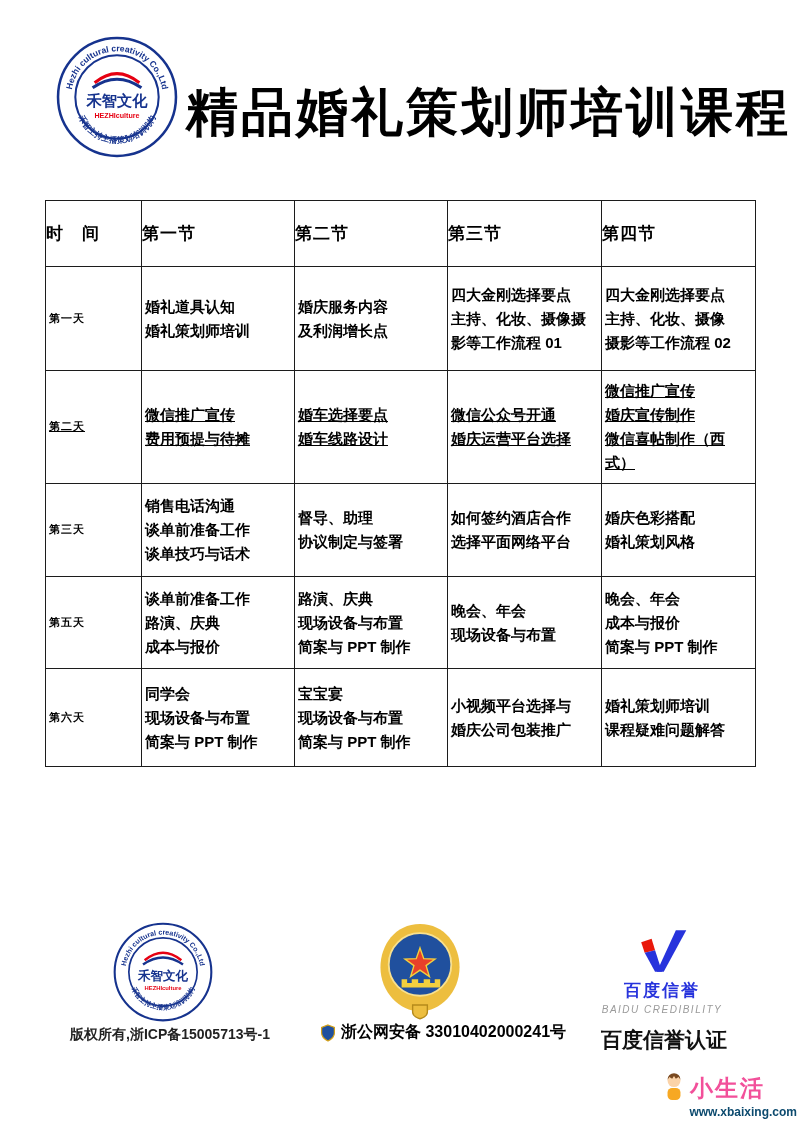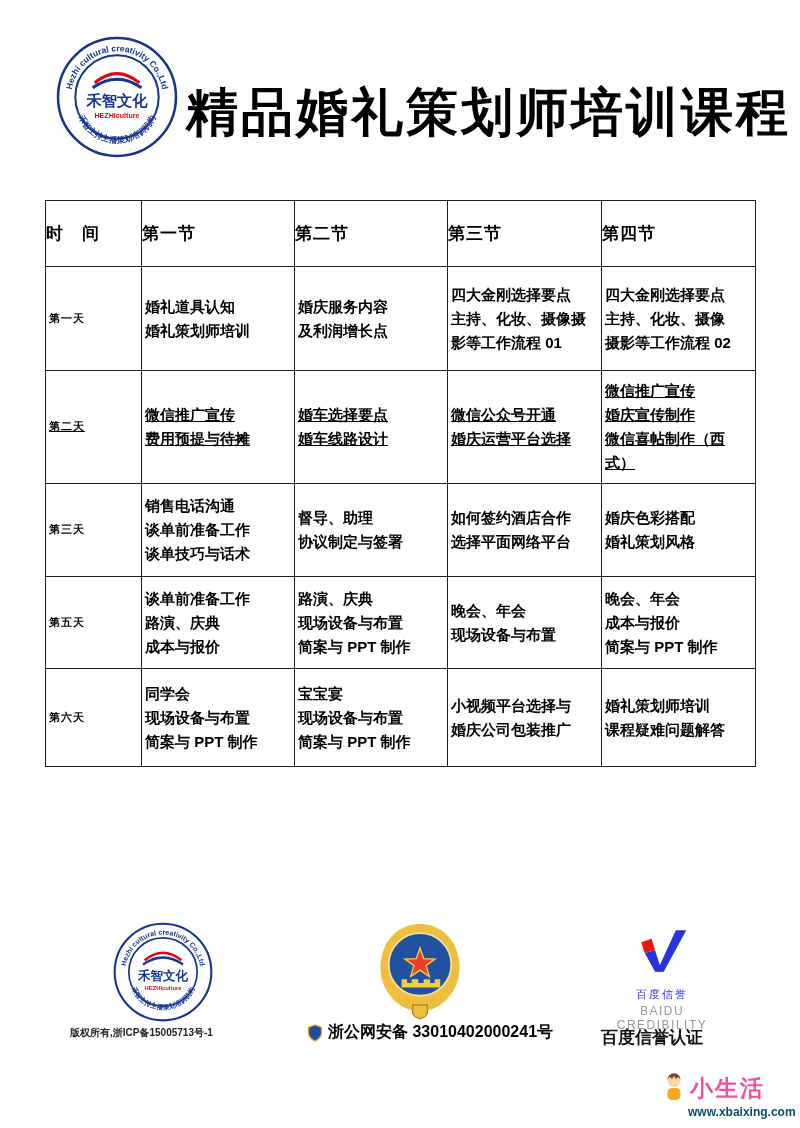--- a/index.html
+++ b/index.html
@@ -39,34 +39,34 @@
   .course-table tbody tr:nth-child(3) td { height:93px; }
   .course-table tbody tr:nth-child(4) td { height:92px; }
   .course-table tbody tr:nth-child(5) td { height:98px; }
   .course-table tbody tr:nth-child(6) td { height:97px; }
 
   
   .logo-footer { position:absolute; left:113px; top:922px; width:100px; height:100px; }
   .police-badge { position:absolute; left:374px; top:920px; width:92px; height:100px; }
   .baidu-block { position:absolute; left:596px; top:928px; width:132px; text-align:center; }
   .baidu-icon { width:52px; height:46px; display:inline-block; }
-  .baidu-cn { font-size:11px; font-weight:normal; color:#2733dc; margin-top:9px; letter-spacing:2px; }
-  .baidu-en { font-size:12px; color:#9a9a9a; letter-spacing:1.5px; margin-top:2px; }
-
-  
-  .icp-text { position:absolute; left:70px; top:1026px; font-size:10px; font-weight:bold; color:#222; }
+  .baidu-cn { font-size:17px; font-weight:bold; color:#2733dc; margin-top:1px; letter-spacing:2px; }
+  .baidu-en { font-size:10px; color:#9a9a9a; letter-spacing:1.5px; margin-top:2px;font-style:italic; }
+
+  
+  .icp-text { position:absolute; left:70px; top:1026px; font-size:14px; font-weight:bold; color:#222; }
   .police-line {
-    position:absolute; left:307px; top:1022px;
+    position:absolute; left:320px; top:1022px;
     display:flex; align-items:center; gap:5px;
     font-size:16px; font-weight:bold; color:#000;
   }
-  .baidu-cert { position:absolute; left:601px; top:1026px; font-size:17px; font-weight:bold; color:#111; }
-
-  
-  .watermark { position:absolute; left:662px; top:1072px; width:135px; }
+  .baidu-cert { position:absolute; left:601px; top:1026px; font-size:21px; font-weight:bold; color:#111; }
+
+  
+  .watermark { position:absolute; left:662px; top:1072px; width:135px;text-align:right; }
   .wm-row { display:flex; align-items:center; gap:4px; }
   .wm-name {
     font-size:23px; font-weight:900; color:#f2509a; letter-spacing:2px;
     text-shadow:0 0 2px #ffffff;
   }
   .wm-url { font-size:12px; font-weight:bold; color:#0c4a6e; margin-top:1px; margin-left:26px; }
 </style>
 </head>
 <body>
 

